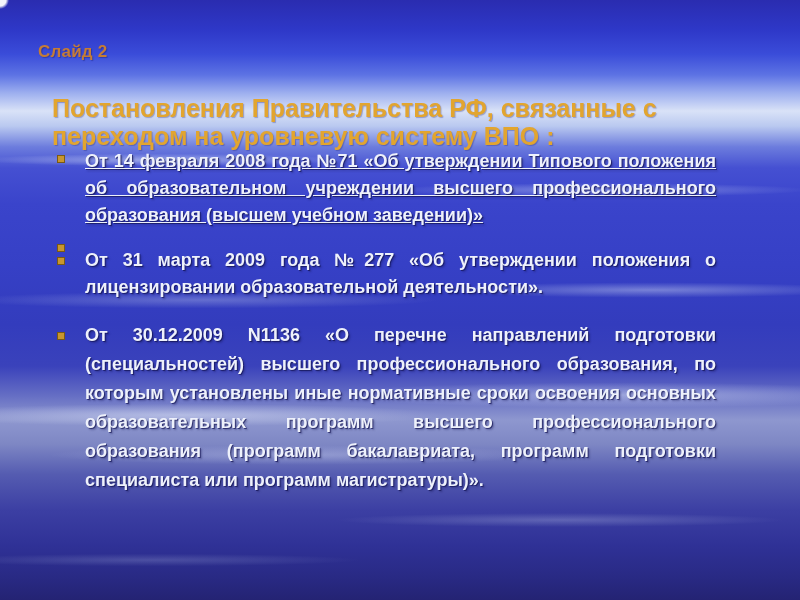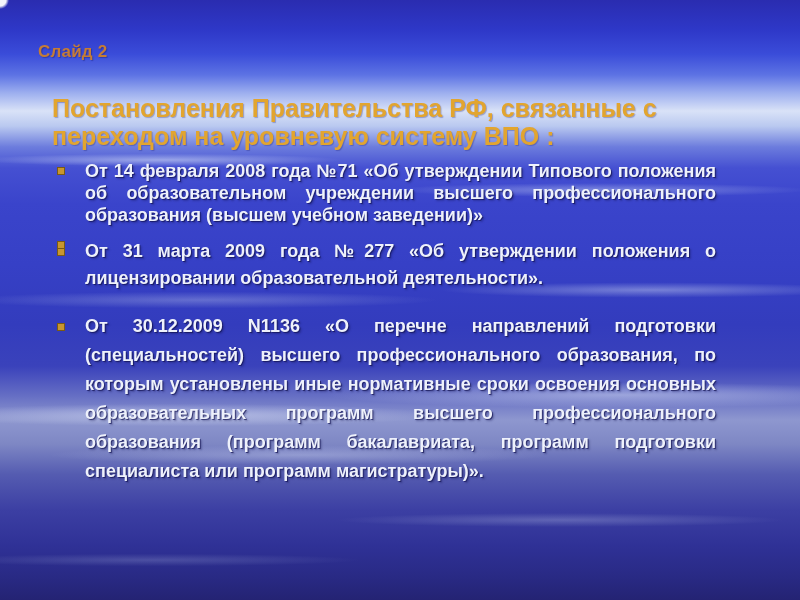--- a/index.html
+++ b/index.html
@@ -91,25 +91,25 @@
   }
   .bullet-item .marker {
     position: absolute;
     left: 0;
     width: 8px;
     height: 8px;
     background: #c8962f;
     border: 1px solid #7a5a14;
     box-sizing: border-box;
   }
-  .b1 { line-height: 22px; margin-top: 14px; }
+  .b1 { line-height: 27px; margin-top: 2px; text-decoration: underline; }
   .b1 .marker { top: 7px; }
   .b2 { line-height: 26px; margin-top: 5px; }
   .b2 .marker { top: 10px; }
-  .b3 { line-height: 27px; margin-top: 12px; }
+  .b3 { line-height: 27px; margin-top: 18px; }
   .b3 .marker { top: 10px; }
   .b4 { line-height: 29px; margin-top: 20px; }
   .b4 .marker { top: 11px; }
 </style>
 </head>
 <body>
 
 <div class="slide">
   <div class="slide-label">Слайд 2</div>
 

